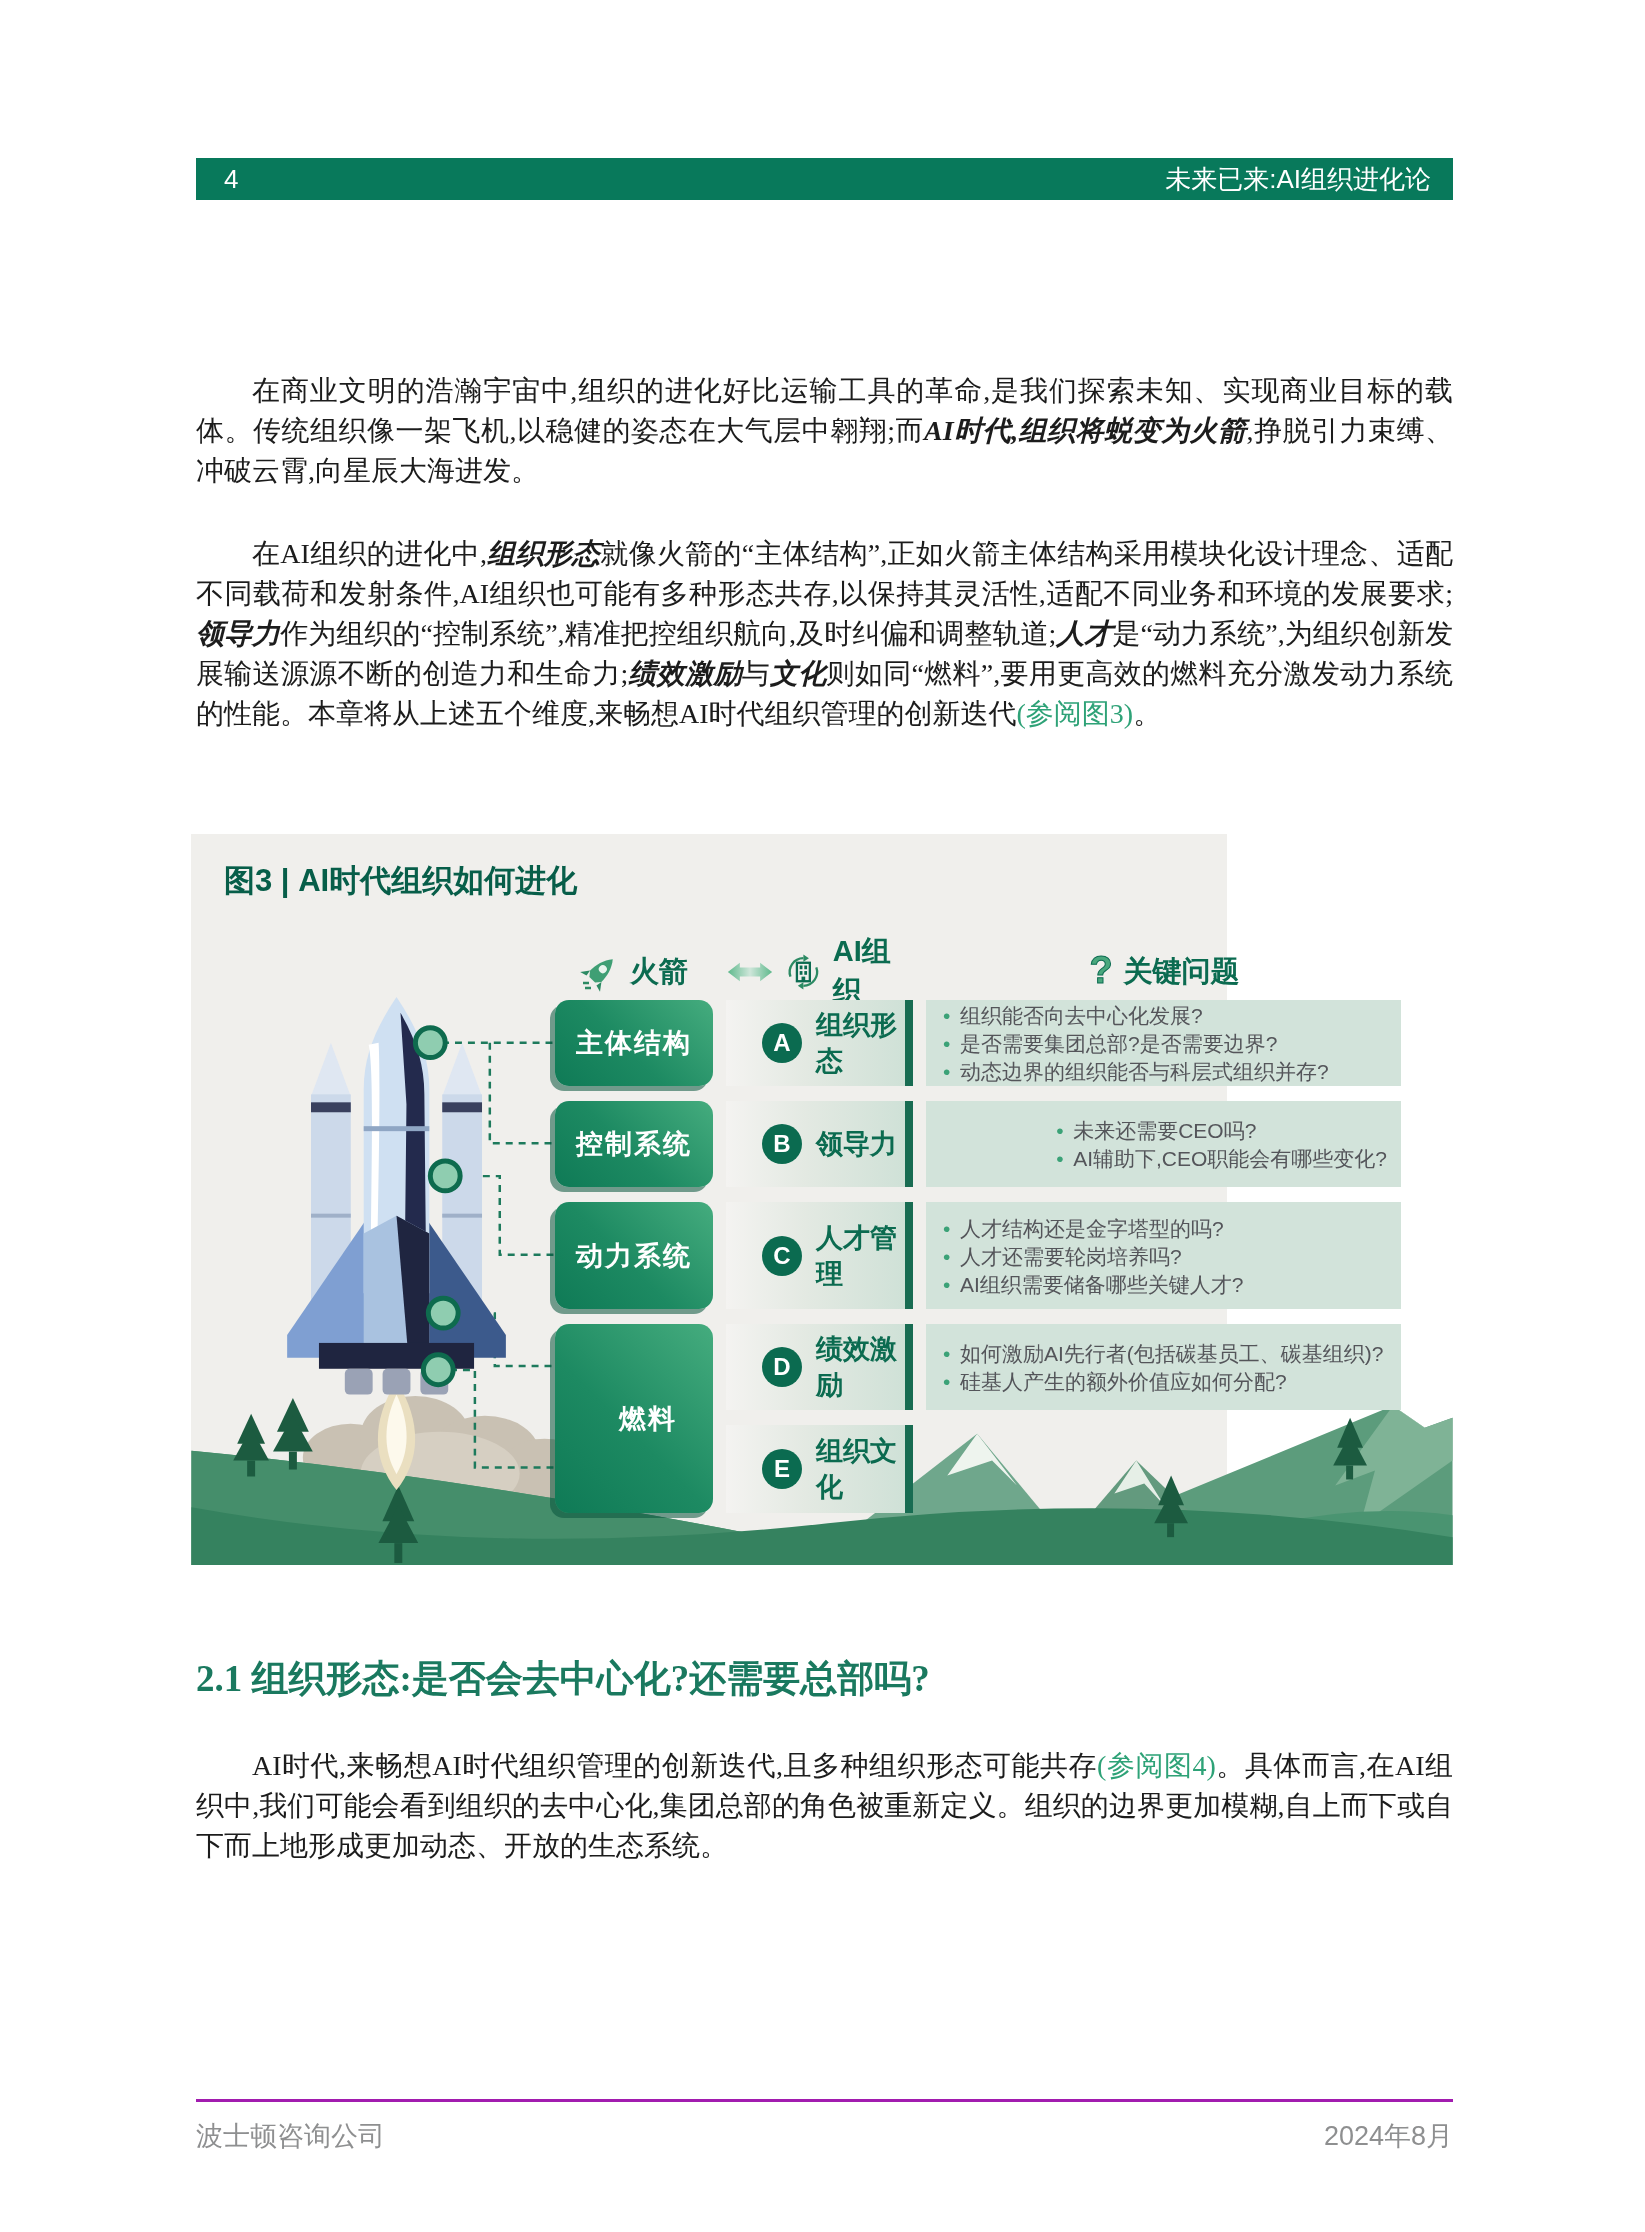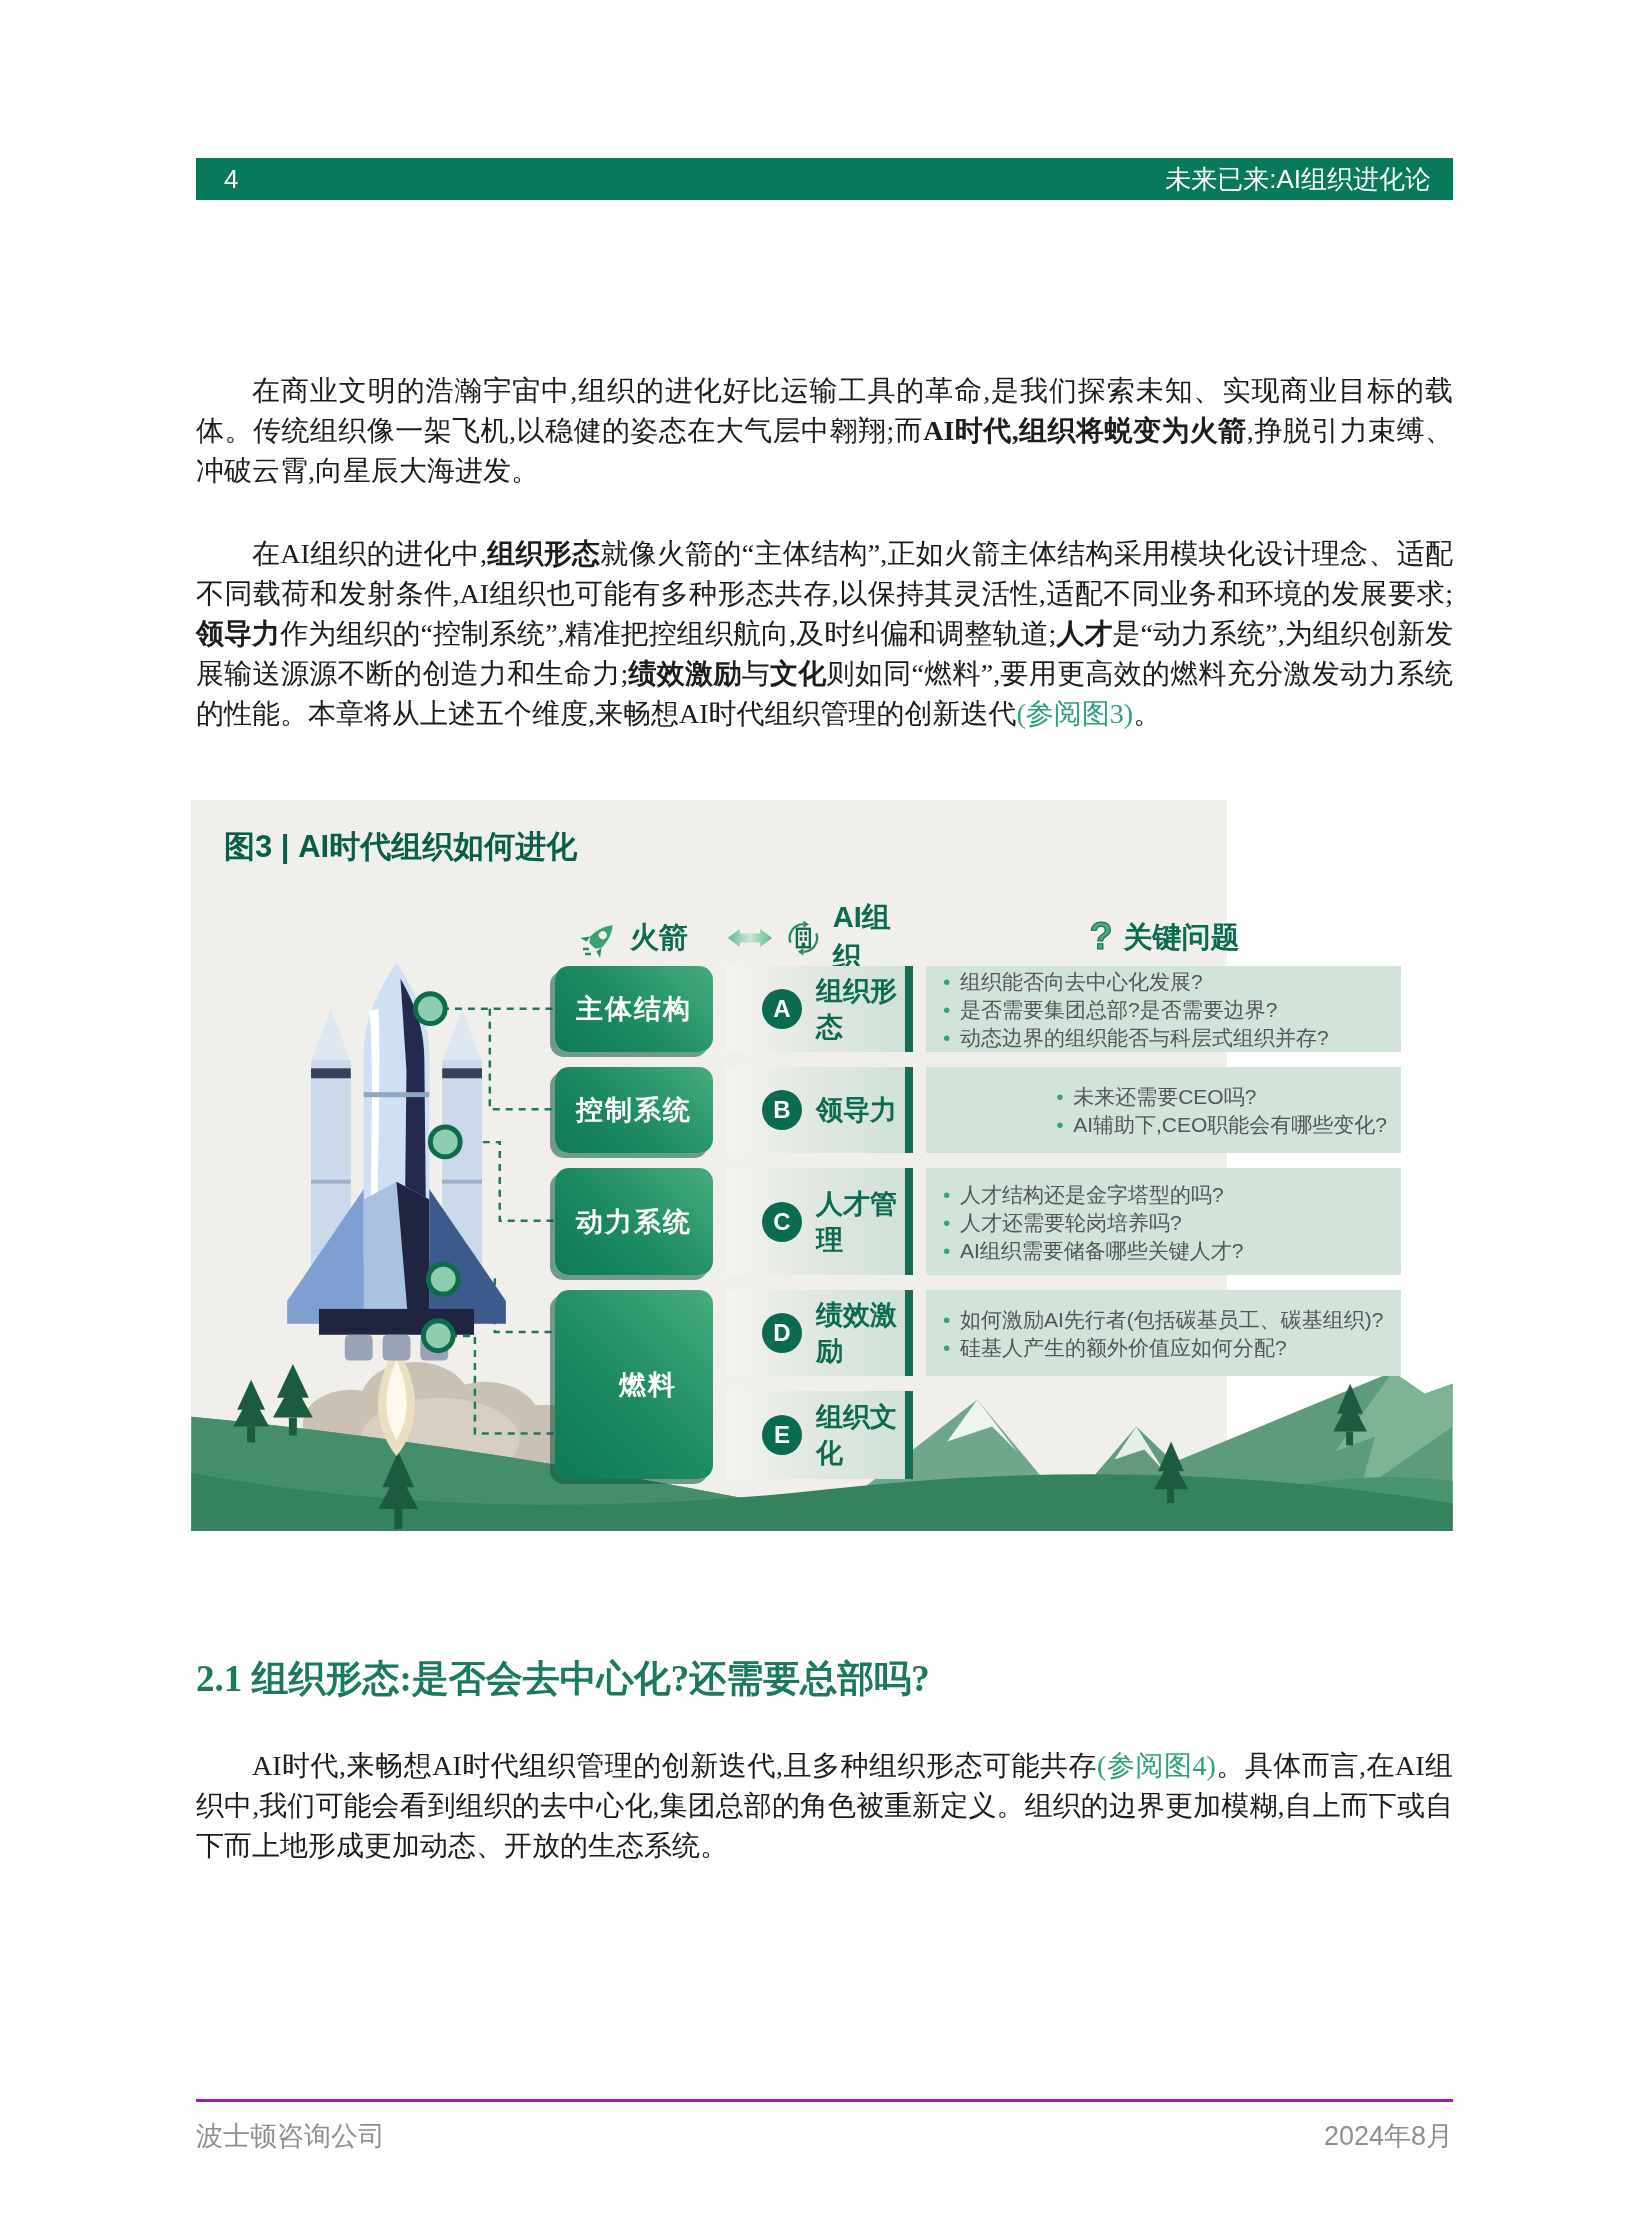--- a/index.html
+++ b/index.html
@@ -18,25 +18,25 @@
     color:#1a795f; font-size:44px; font-weight:700; letter-spacing:1px; }
   .h-sub { position:absolute; left:196px; top:1654px; width:1257px;
     color:#1a795f; font-size:37px; font-weight:700; }
 
   
   .para { position:absolute; left:196px; width:1257px; font-size:28px;
     line-height:40px; text-align:justify; text-indent:2em; color:#1c1c1c; }
   .p1 { top:371px; }
   .p2 { top:534px; }
   .p3 { top:1746px; }
-  .para .rb { font-weight:700; }
+  .para .rb { font-weight:700;font-style:italic; }
   .para .rg { color:#2ea277; }
 
   
-  .figure { position:absolute; left:191px; top:800px; width:1036px; height:731px;
+  .figure { position:absolute; left:191px; top:834px; width:1036px; height:731px;
     background:#f0efec; font-family:"Liberation Sans","DejaVu Sans",sans-serif; }
   .fig-title { position:absolute; left:33px; top:26px; color:#075e49;
     font-size:31px; font-weight:700; }
   .fig-layer { position:absolute; left:0; top:0; width:1262px; height:731px; }
   .z1 { z-index:1; } .z2 { z-index:2; }
 
   .fig-head { position:absolute; left:364px; top:98px; z-index:3; display:grid;
     grid-template-columns:158px 187px 475px; column-gap:13px; height:48px; }
   .legend-item { display:flex; align-items:center; justify-content:center; gap:10px;
     color:#0b6b50; font-weight:700; font-size:29px; }

